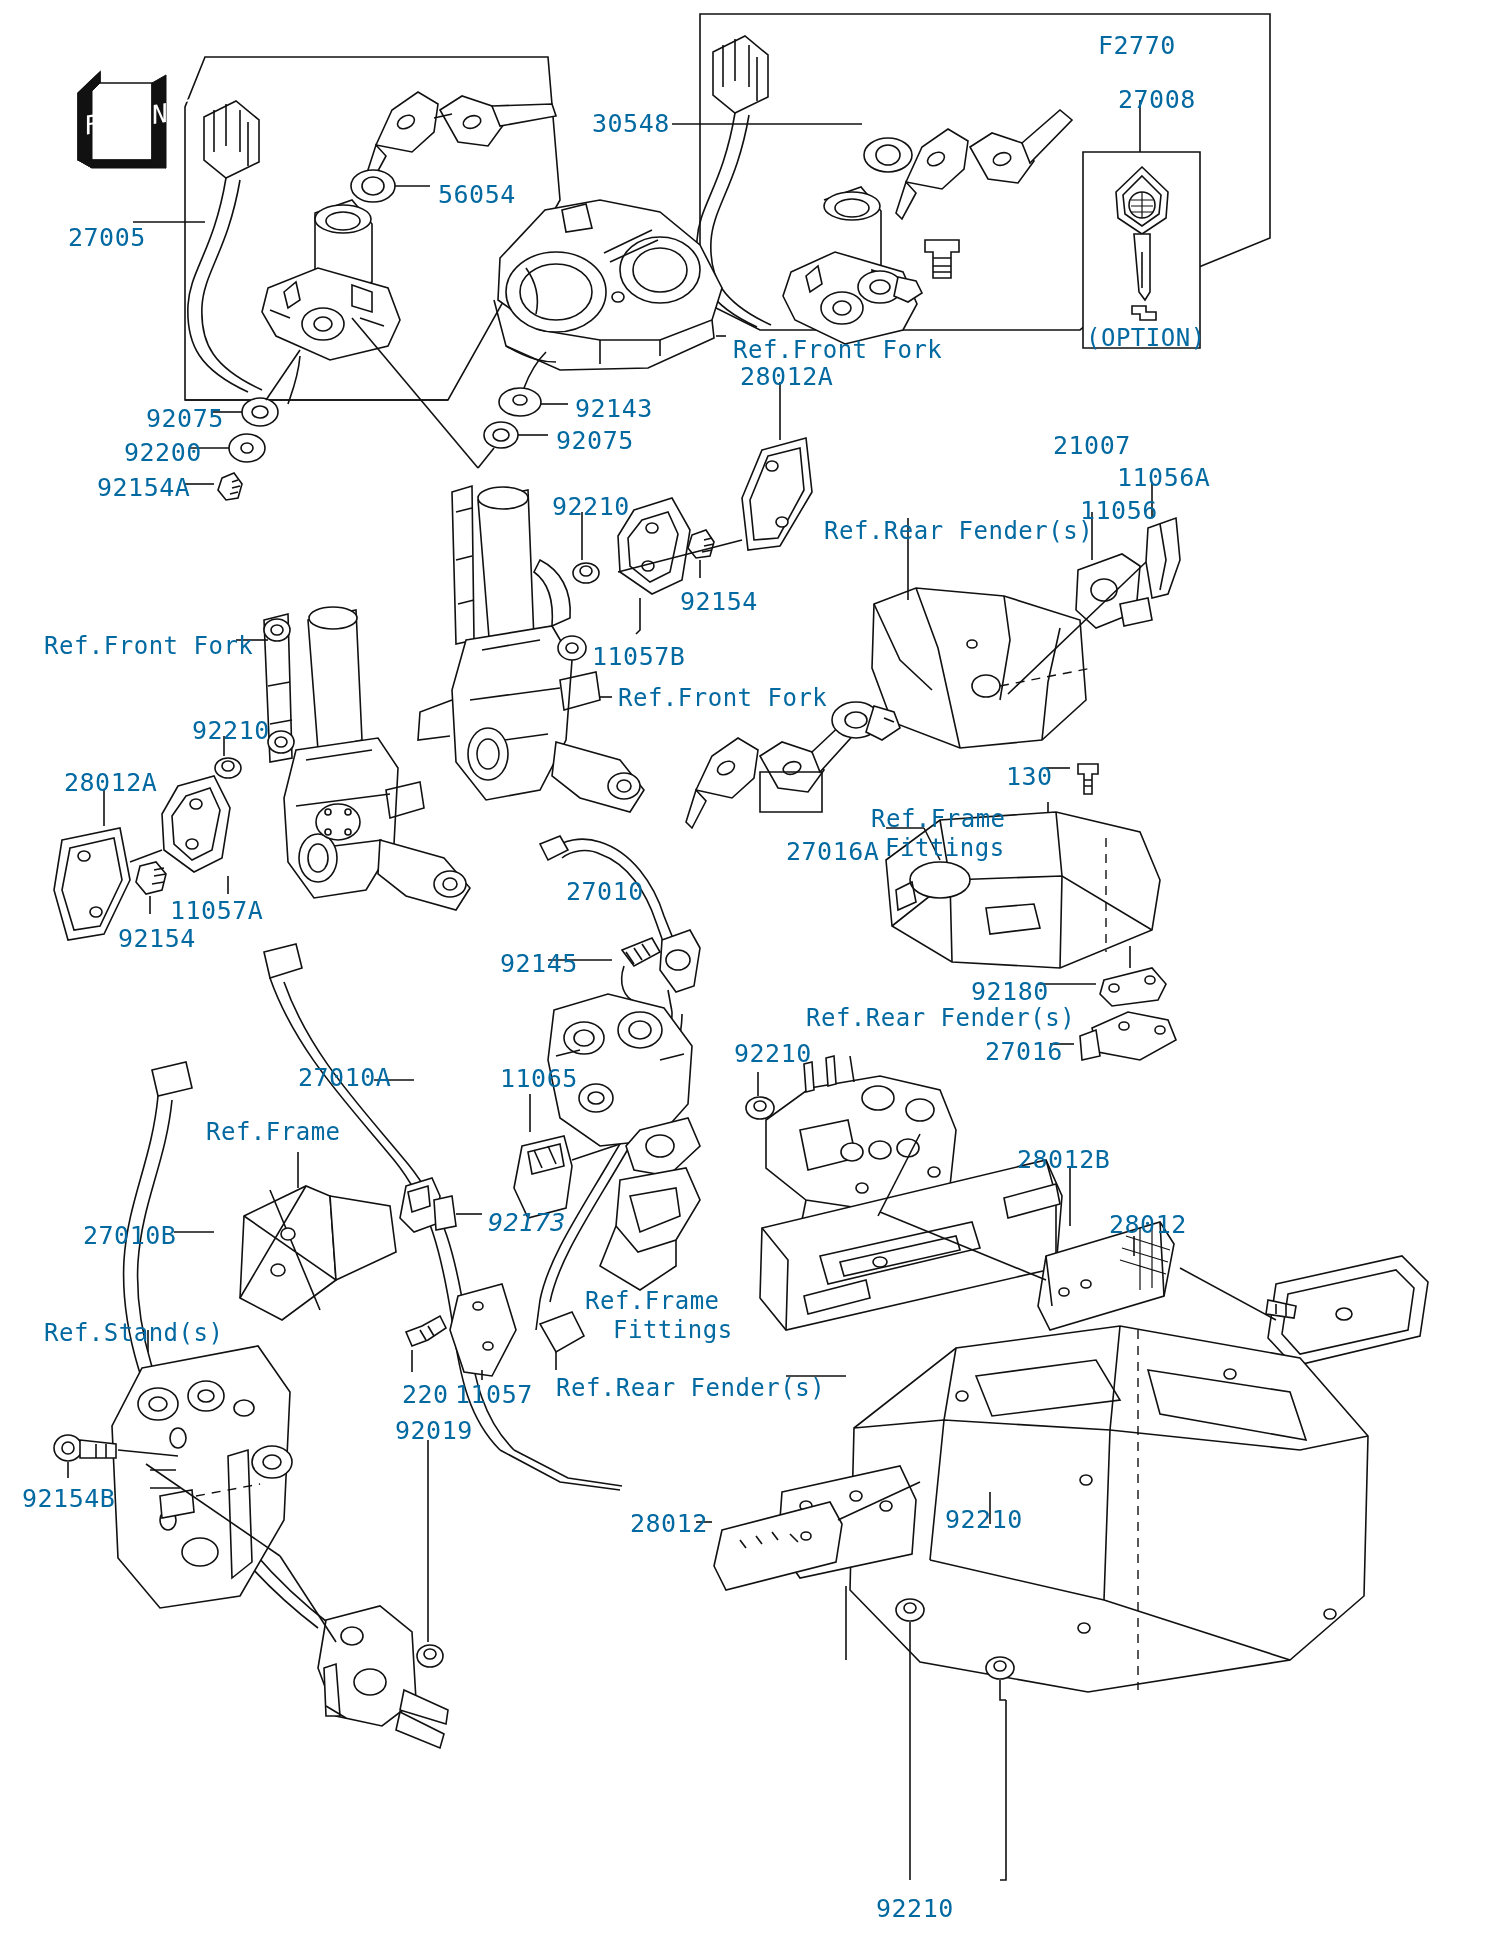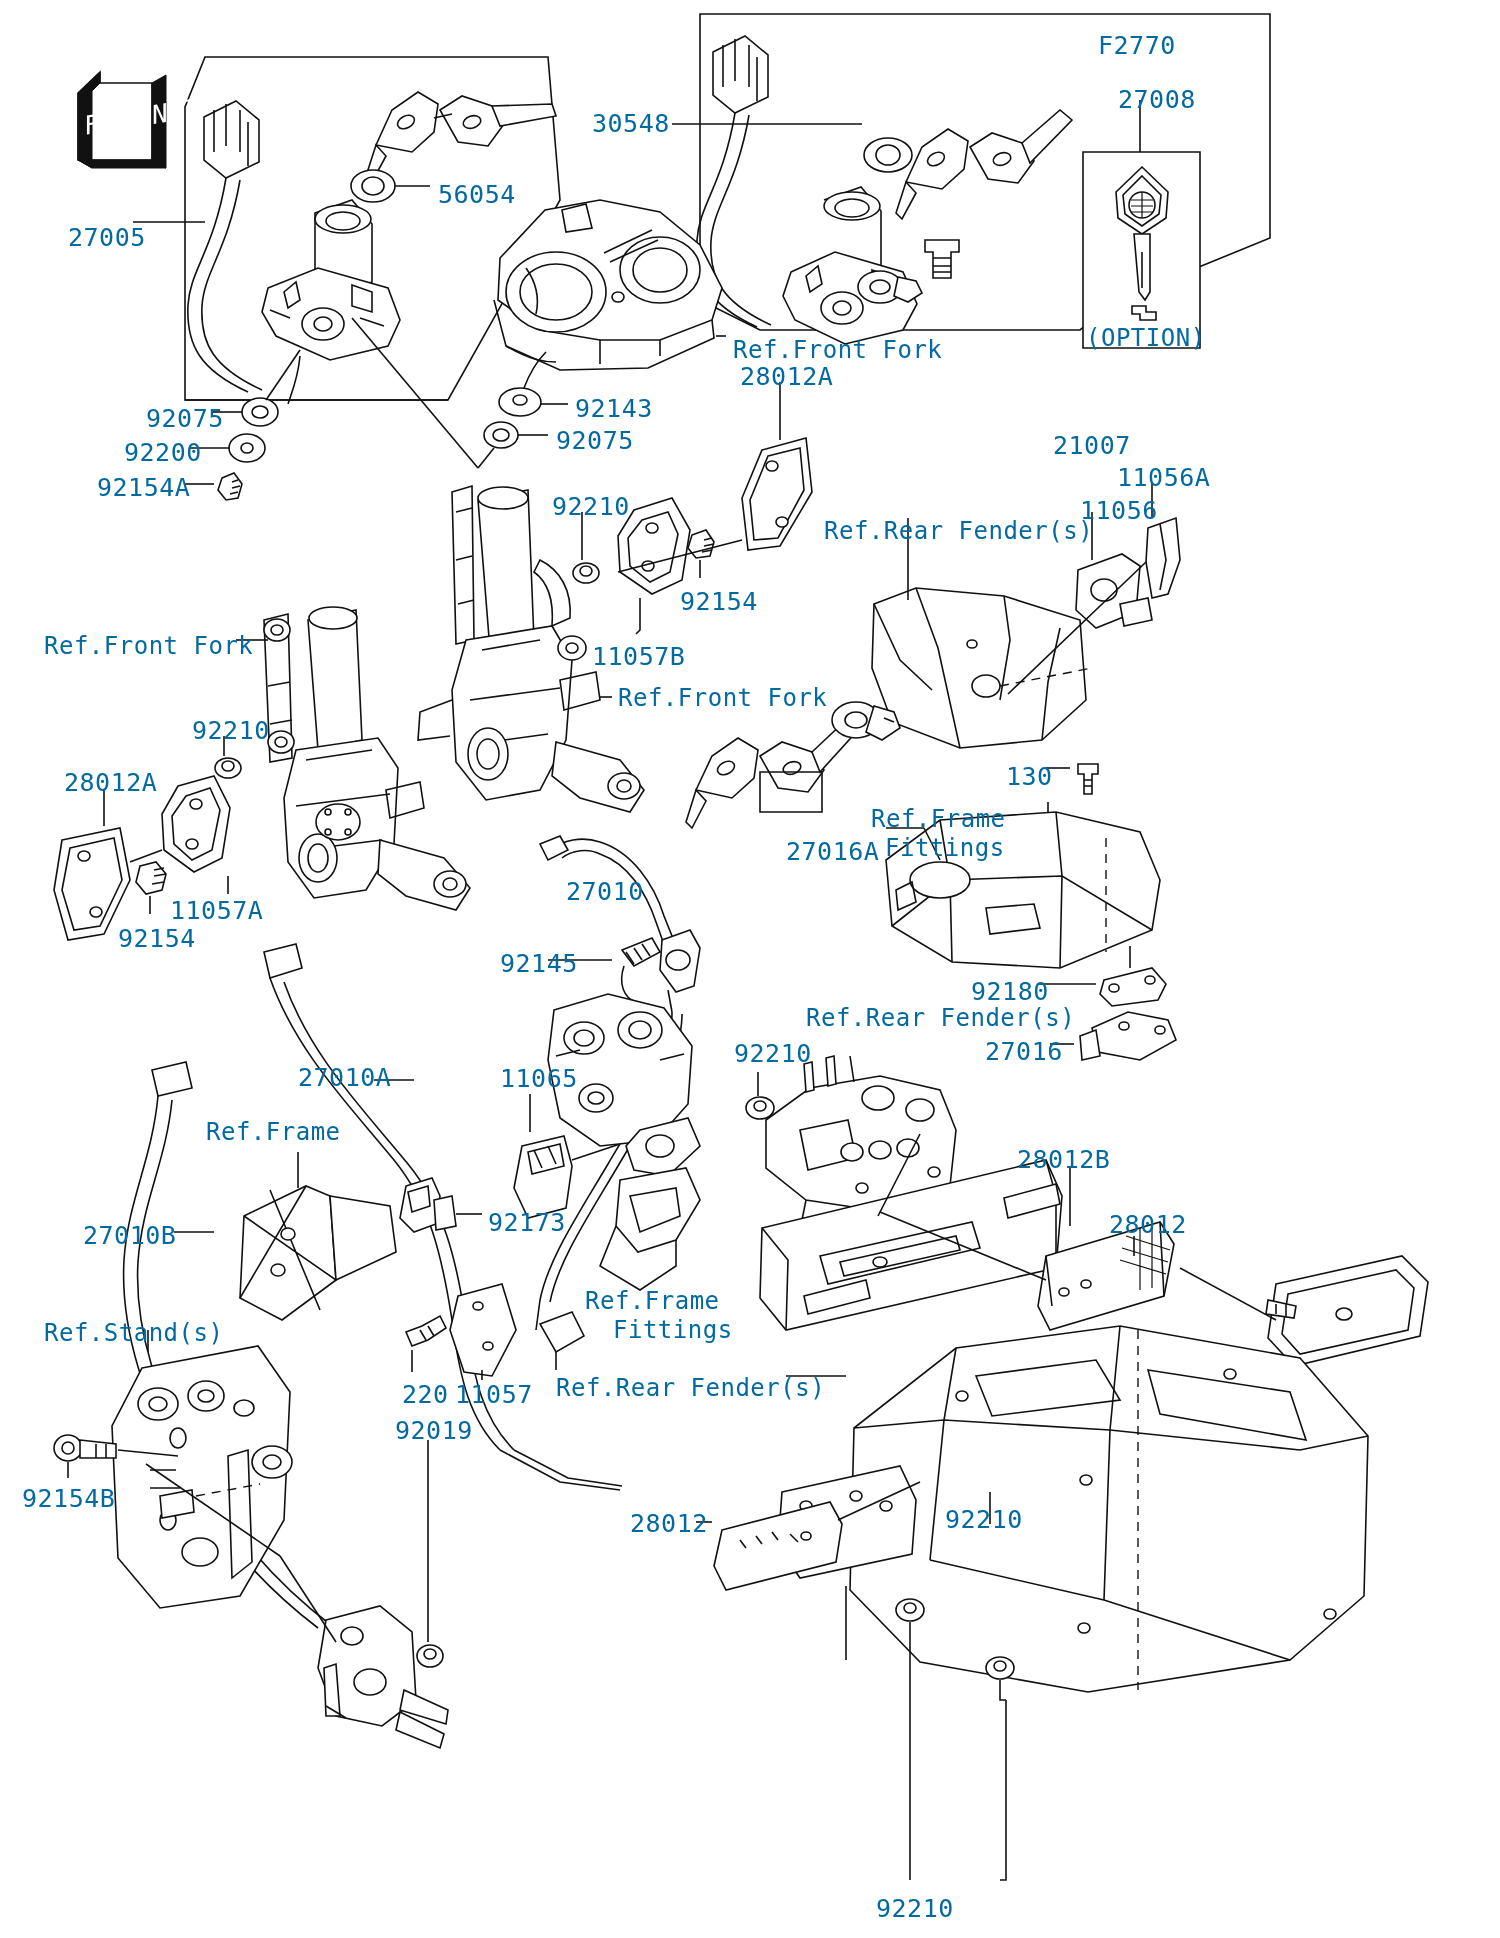--- a/index.html
+++ b/index.html
@@ -609,21 +609,21 @@
       <div class="lbl" style="left: 786px; top: 838px;">27016A</div>
       <div class="lbl" style="left: 566px; top: 878px;">27010</div>
       <div class="lbl" style="left: 500px; top: 950px;">92145</div>
       <div class="lbl" style="left: 971px; top: 978px;">92180</div>
       <div class="lbl ref" style="left: 806px; top: 1005px;">Ref.Rear Fender(s)</div>
       <div class="lbl" style="left: 985px; top: 1038px;">27016</div>
       <div class="lbl" style="left: 734px; top: 1040px;">92210</div>
       <div class="lbl" style="left: 298px; top: 1064px;">27010A</div>
       <div class="lbl" style="left: 500px; top: 1065px;">11065</div>
       <div class="lbl ref" style="left: 206px; top: 1119px;">Ref.Frame</div>
-      <div class="lbl" style="left: 488px; top: 1209px;">92173</div>
+      <div class="lbl" style="left: 488px; top: 1209px; font-style: italic;">92173</div>
       <div class="lbl" style="left: 83px; top: 1222px;">27010B</div>
       <div class="lbl" style="left: 1017px; top: 1146px;">28012B</div>
       <div class="lbl" style="left: 1109px; top: 1211px;">28012</div>
       <div class="lbl ref" style="left: 585px; top: 1288px;">Ref.Frame</div>
       <div class="lbl ref" style="left: 613px; top: 1317px;">Fittings</div>
       <div class="lbl ref" style="left: 44px; top: 1320px;">Ref.Stand(s)</div>
       <div class="lbl" style="left: 402px; top: 1381px;">220</div>
       <div class="lbl" style="left: 455px; top: 1381px;">11057</div>
       <div class="lbl ref" style="left: 556px; top: 1375px;">Ref.Rear Fender(s)</div>
       <div class="lbl" style="left: 395px; top: 1417px;">92019</div>

